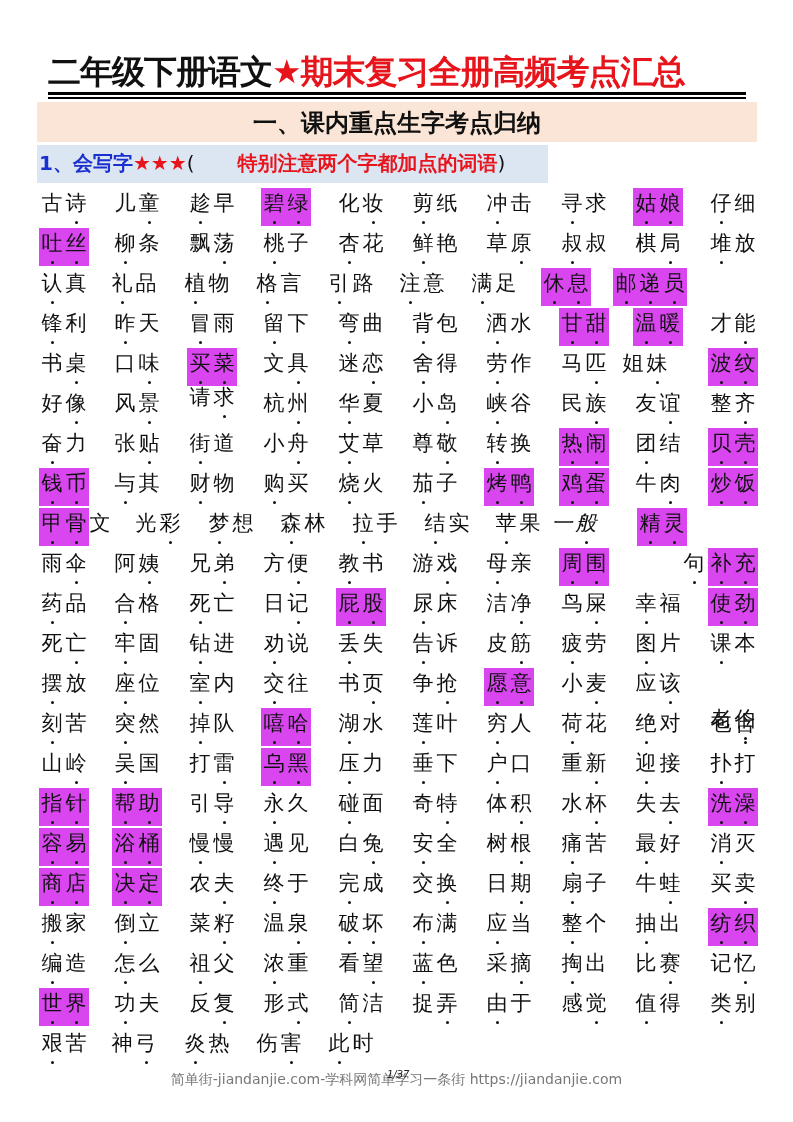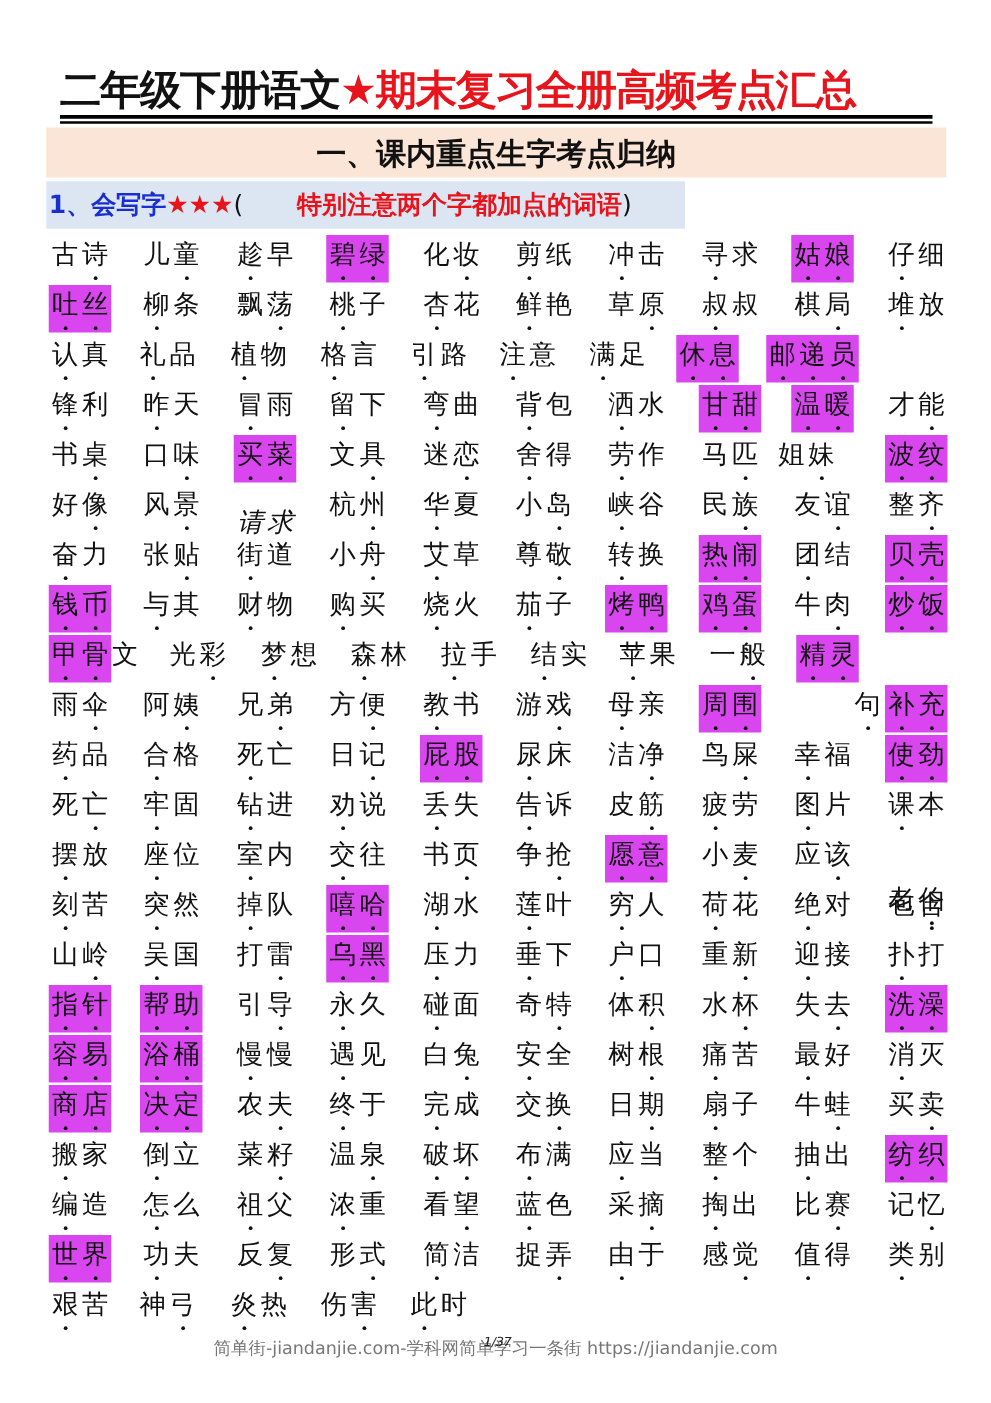--- a/index.html
+++ b/index.html
@@ -91,21 +91,21 @@
     <div class="word hl" style="left: 187px; top: 348px;"><span class="ch dot">买</span><span class="ch dot">菜</span></div>
     <div class="word" style="left: 261px; top: 348px;"><span class="ch">文</span><span class="ch dot">具</span></div>
     <div class="word" style="left: 336px; top: 348px;"><span class="ch">迷</span><span class="ch dot">恋</span></div>
     <div class="word" style="left: 410px; top: 348px;"><span class="ch dot">舍</span><span class="ch">得</span></div>
     <div class="word" style="left: 484px; top: 348px;"><span class="ch dot">劳</span><span class="ch">作</span></div>
     <div class="word" style="left: 559px; top: 348px;"><span class="ch">马</span><span class="ch dot">匹</span></div>
     <div class="word" style="left: 620px; top: 348px; text-decoration: underline;"><span class="ch">姐</span><span class="ch dot">妹</span></div>
     <div class="word hl" style="left: 708px; top: 348px;"><span class="ch dot">波</span><span class="ch dot">纹</span></div>
     <div class="word" style="left: 39px; top: 388px;"><span class="ch">好</span><span class="ch dot">像</span></div>
     <div class="word" style="left: 112px; top: 388px;"><span class="ch">风</span><span class="ch dot">景</span></div>
-    <div class="word" style="left: 187px; top: 403px; font-style: italic;"><span class="ch">请</span><span class="ch dot">求</span></div>
+    <div class="word" style="left: 187px; top: 382px;"><span class="ch">请</span><span class="ch dot">求</span></div>
     <div class="word" style="left: 261px; top: 388px;"><span class="ch">杭</span><span class="ch dot">州</span></div>
     <div class="word" style="left: 336px; top: 388px;"><span class="ch dot">华</span><span class="ch">夏</span></div>
     <div class="word" style="left: 410px; top: 388px;"><span class="ch">小</span><span class="ch dot">岛</span></div>
     <div class="word" style="left: 484px; top: 388px;"><span class="ch dot">峡</span><span class="ch">谷</span></div>
     <div class="word" style="left: 559px; top: 388px;"><span class="ch">民</span><span class="ch dot">族</span></div>
     <div class="word" style="left: 633px; top: 388px;"><span class="ch">友</span><span class="ch dot">谊</span></div>
     <div class="word" style="left: 708px; top: 388px;"><span class="ch">整</span><span class="ch dot">齐</span></div>
     <div class="word" style="left: 39px; top: 428px;"><span class="ch dot">奋</span><span class="ch">力</span></div>
     <div class="word" style="left: 112px; top: 428px;"><span class="ch">张</span><span class="ch dot">贴</span></div>
     <div class="word" style="left: 187px; top: 428px;"><span class="ch dot">街</span><span class="ch">道</span></div>
@@ -127,21 +127,21 @@
     <div class="word" style="left: 633px; top: 468px;"><span class="ch">牛</span><span class="ch dot">肉</span></div>
     <div class="word hl" style="left: 708px; top: 468px;"><span class="ch dot">炒</span><span class="ch dot">饭</span></div>
     <div class="word hl" style="left: 39px; top: 508px;"><span class="ch dot">甲</span><span class="ch dot">骨</span></div>
     <div class="word" style="left: 87px; top: 508px;"><span class="ch">文</span></div>
     <div class="word" style="left: 133px; top: 508px;"><span class="ch">光</span><span class="ch dot">彩</span></div>
     <div class="word" style="left: 206px; top: 508px;"><span class="ch dot">梦</span><span class="ch">想</span></div>
     <div class="word" style="left: 278px; top: 508px;"><span class="ch dot">森</span><span class="ch">林</span></div>
     <div class="word" style="left: 350px; top: 508px;"><span class="ch dot">拉</span><span class="ch">手</span></div>
     <div class="word" style="left: 422px; top: 508px;"><span class="ch dot">结</span><span class="ch">实</span></div>
     <div class="word" style="left: 493px; top: 508px;"><span class="ch dot">苹</span><span class="ch">果</span></div>
-    <div class="word" style="left: 565px; top: 508px;"><span class="ch">一</span><span class="ch dot">般</span></div>
+    <div class="word" style="left: 549px; top: 508px; font-style: italic;"><span class="ch">一</span><span class="ch dot">般</span></div>
     <div class="word hl" style="left: 637px; top: 508px;"><span class="ch dot">精</span><span class="ch dot">灵</span></div>
     <div class="word" style="left: 39px; top: 548px;"><span class="ch">雨</span><span class="ch dot">伞</span></div>
     <div class="word" style="left: 112px; top: 548px;"><span class="ch">阿</span><span class="ch dot">姨</span></div>
     <div class="word" style="left: 187px; top: 548px;"><span class="ch">兄</span><span class="ch dot">弟</span></div>
     <div class="word" style="left: 261px; top: 548px;"><span class="ch">方</span><span class="ch dot">便</span></div>
     <div class="word" style="left: 336px; top: 548px;"><span class="ch dot">教</span><span class="ch">书</span></div>
     <div class="word" style="left: 410px; top: 548px;"><span class="ch">游</span><span class="ch dot">戏</span></div>
     <div class="word" style="left: 484px; top: 548px;"><span class="ch dot">母</span><span class="ch">亲</span></div>
     <div class="word hl" style="left: 559px; top: 548px;"><span class="ch dot">周</span><span class="ch dot">围</span></div>
     <div class="word" style="left: 633px; top: 548px; margin-left: 48px;"><span class="ch dot">句</span><span class="ch">子</span></div>

